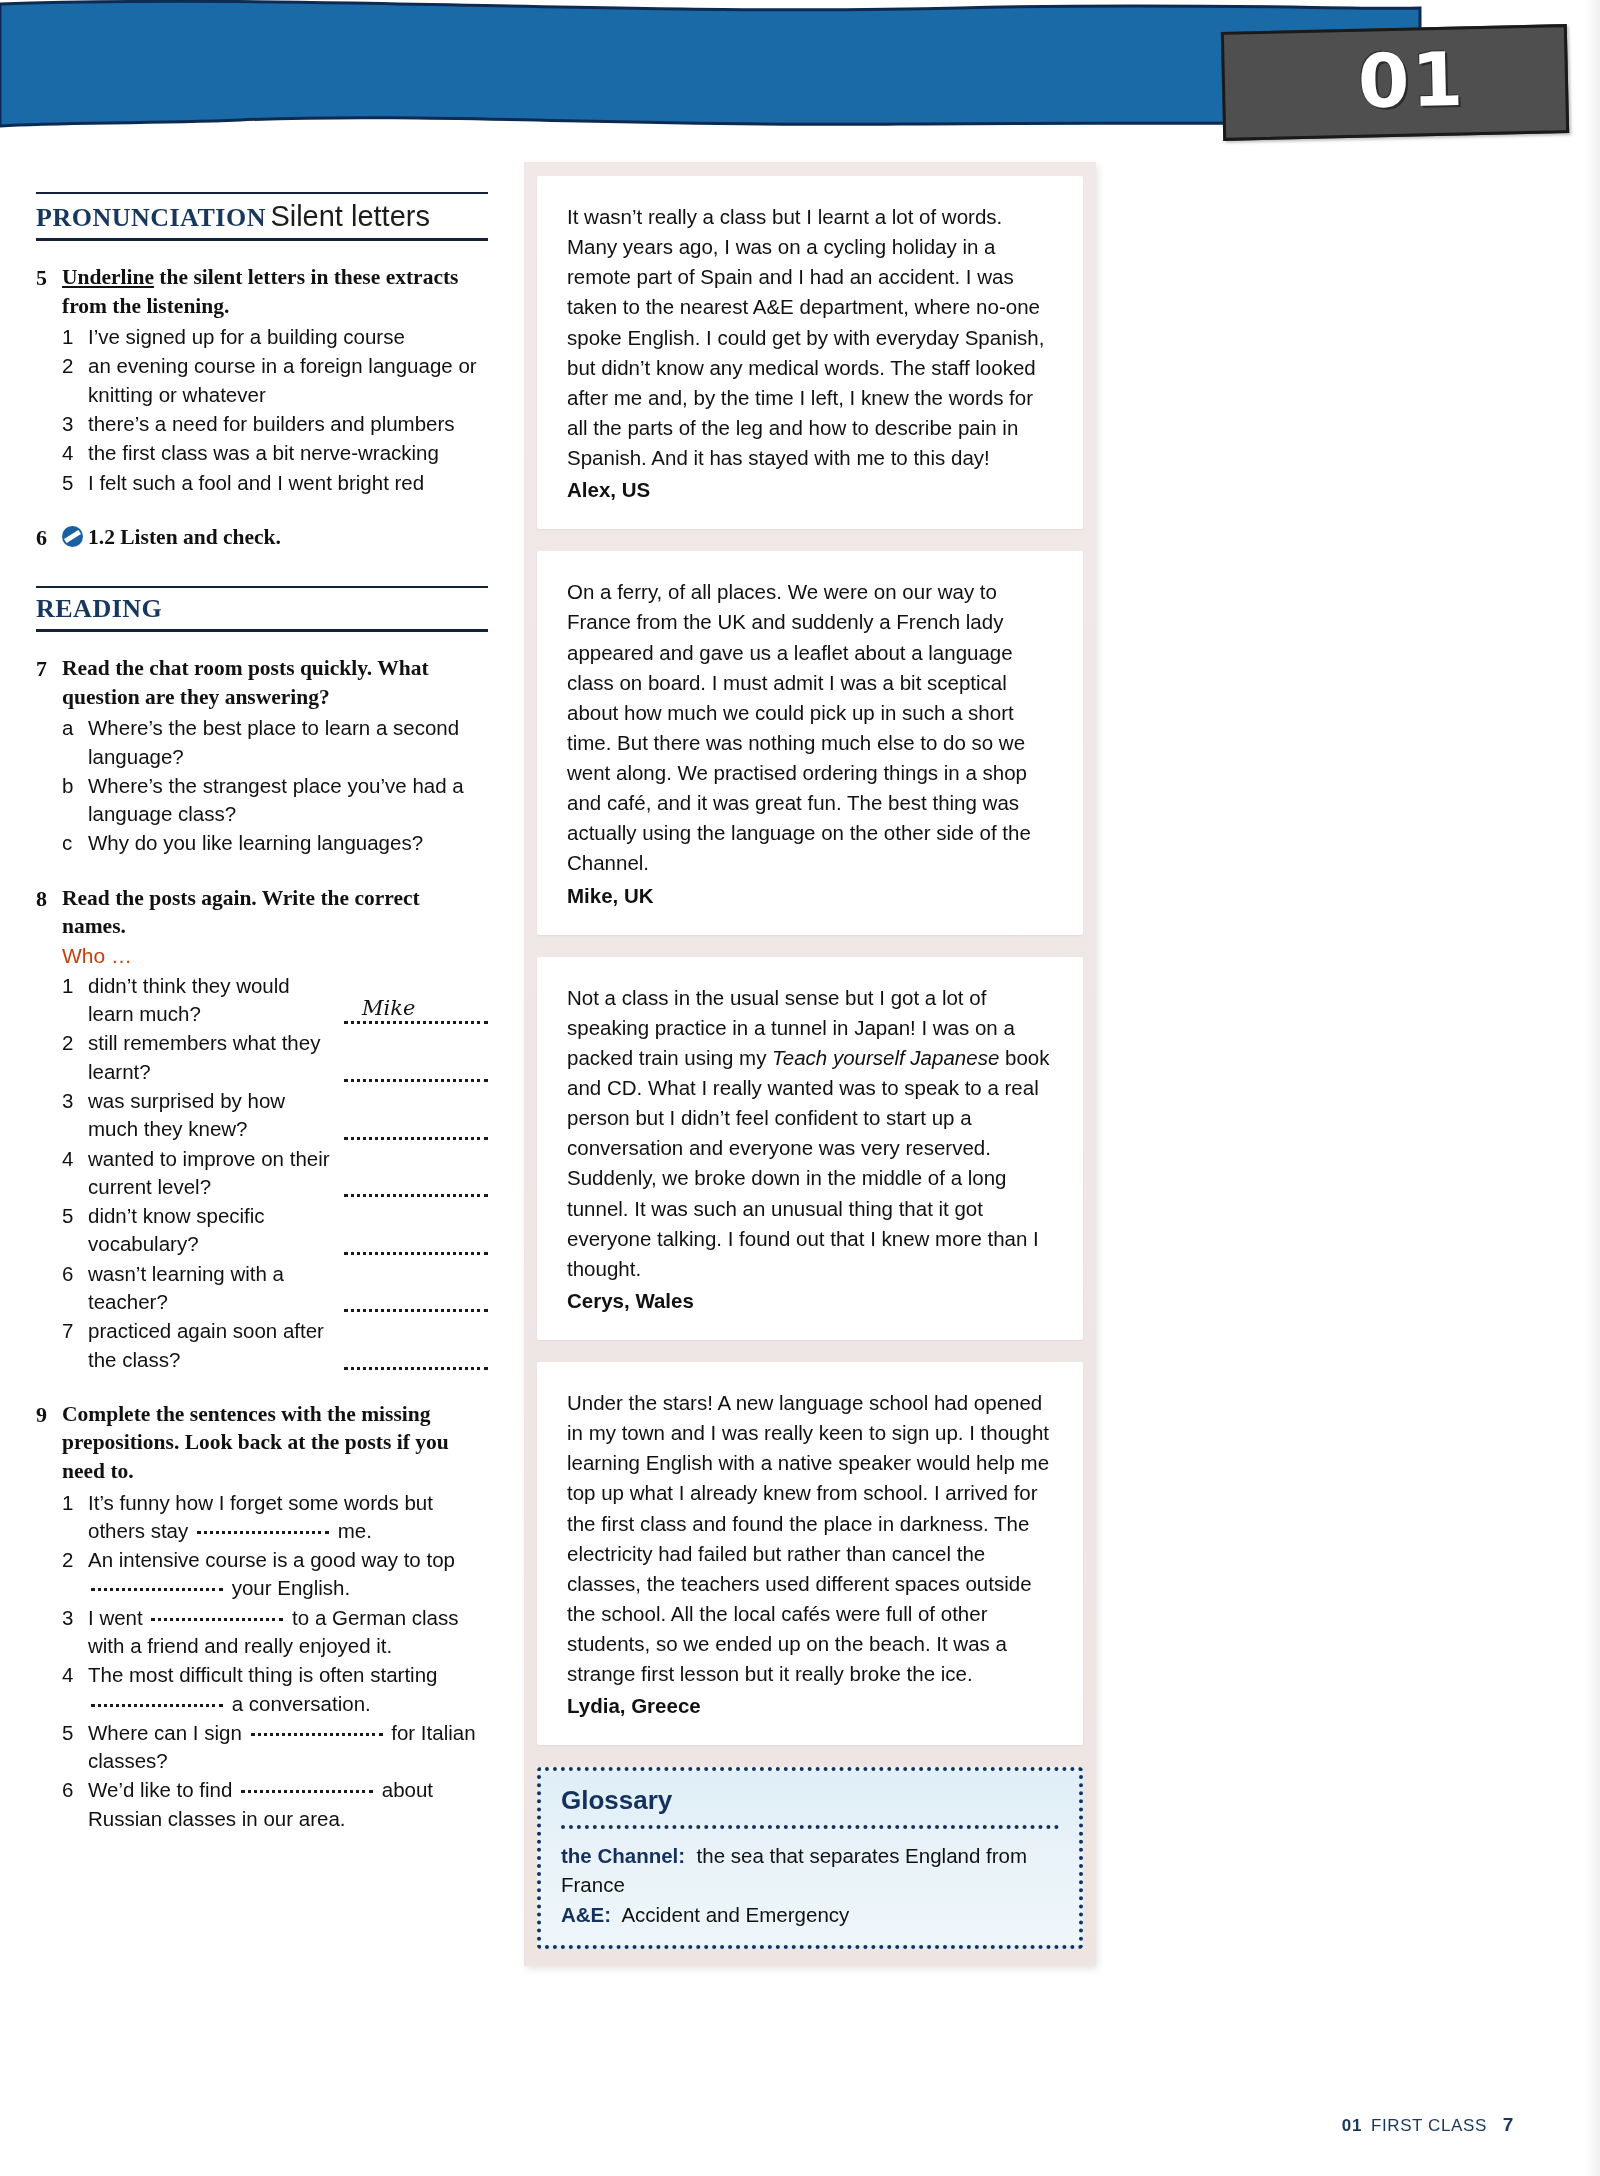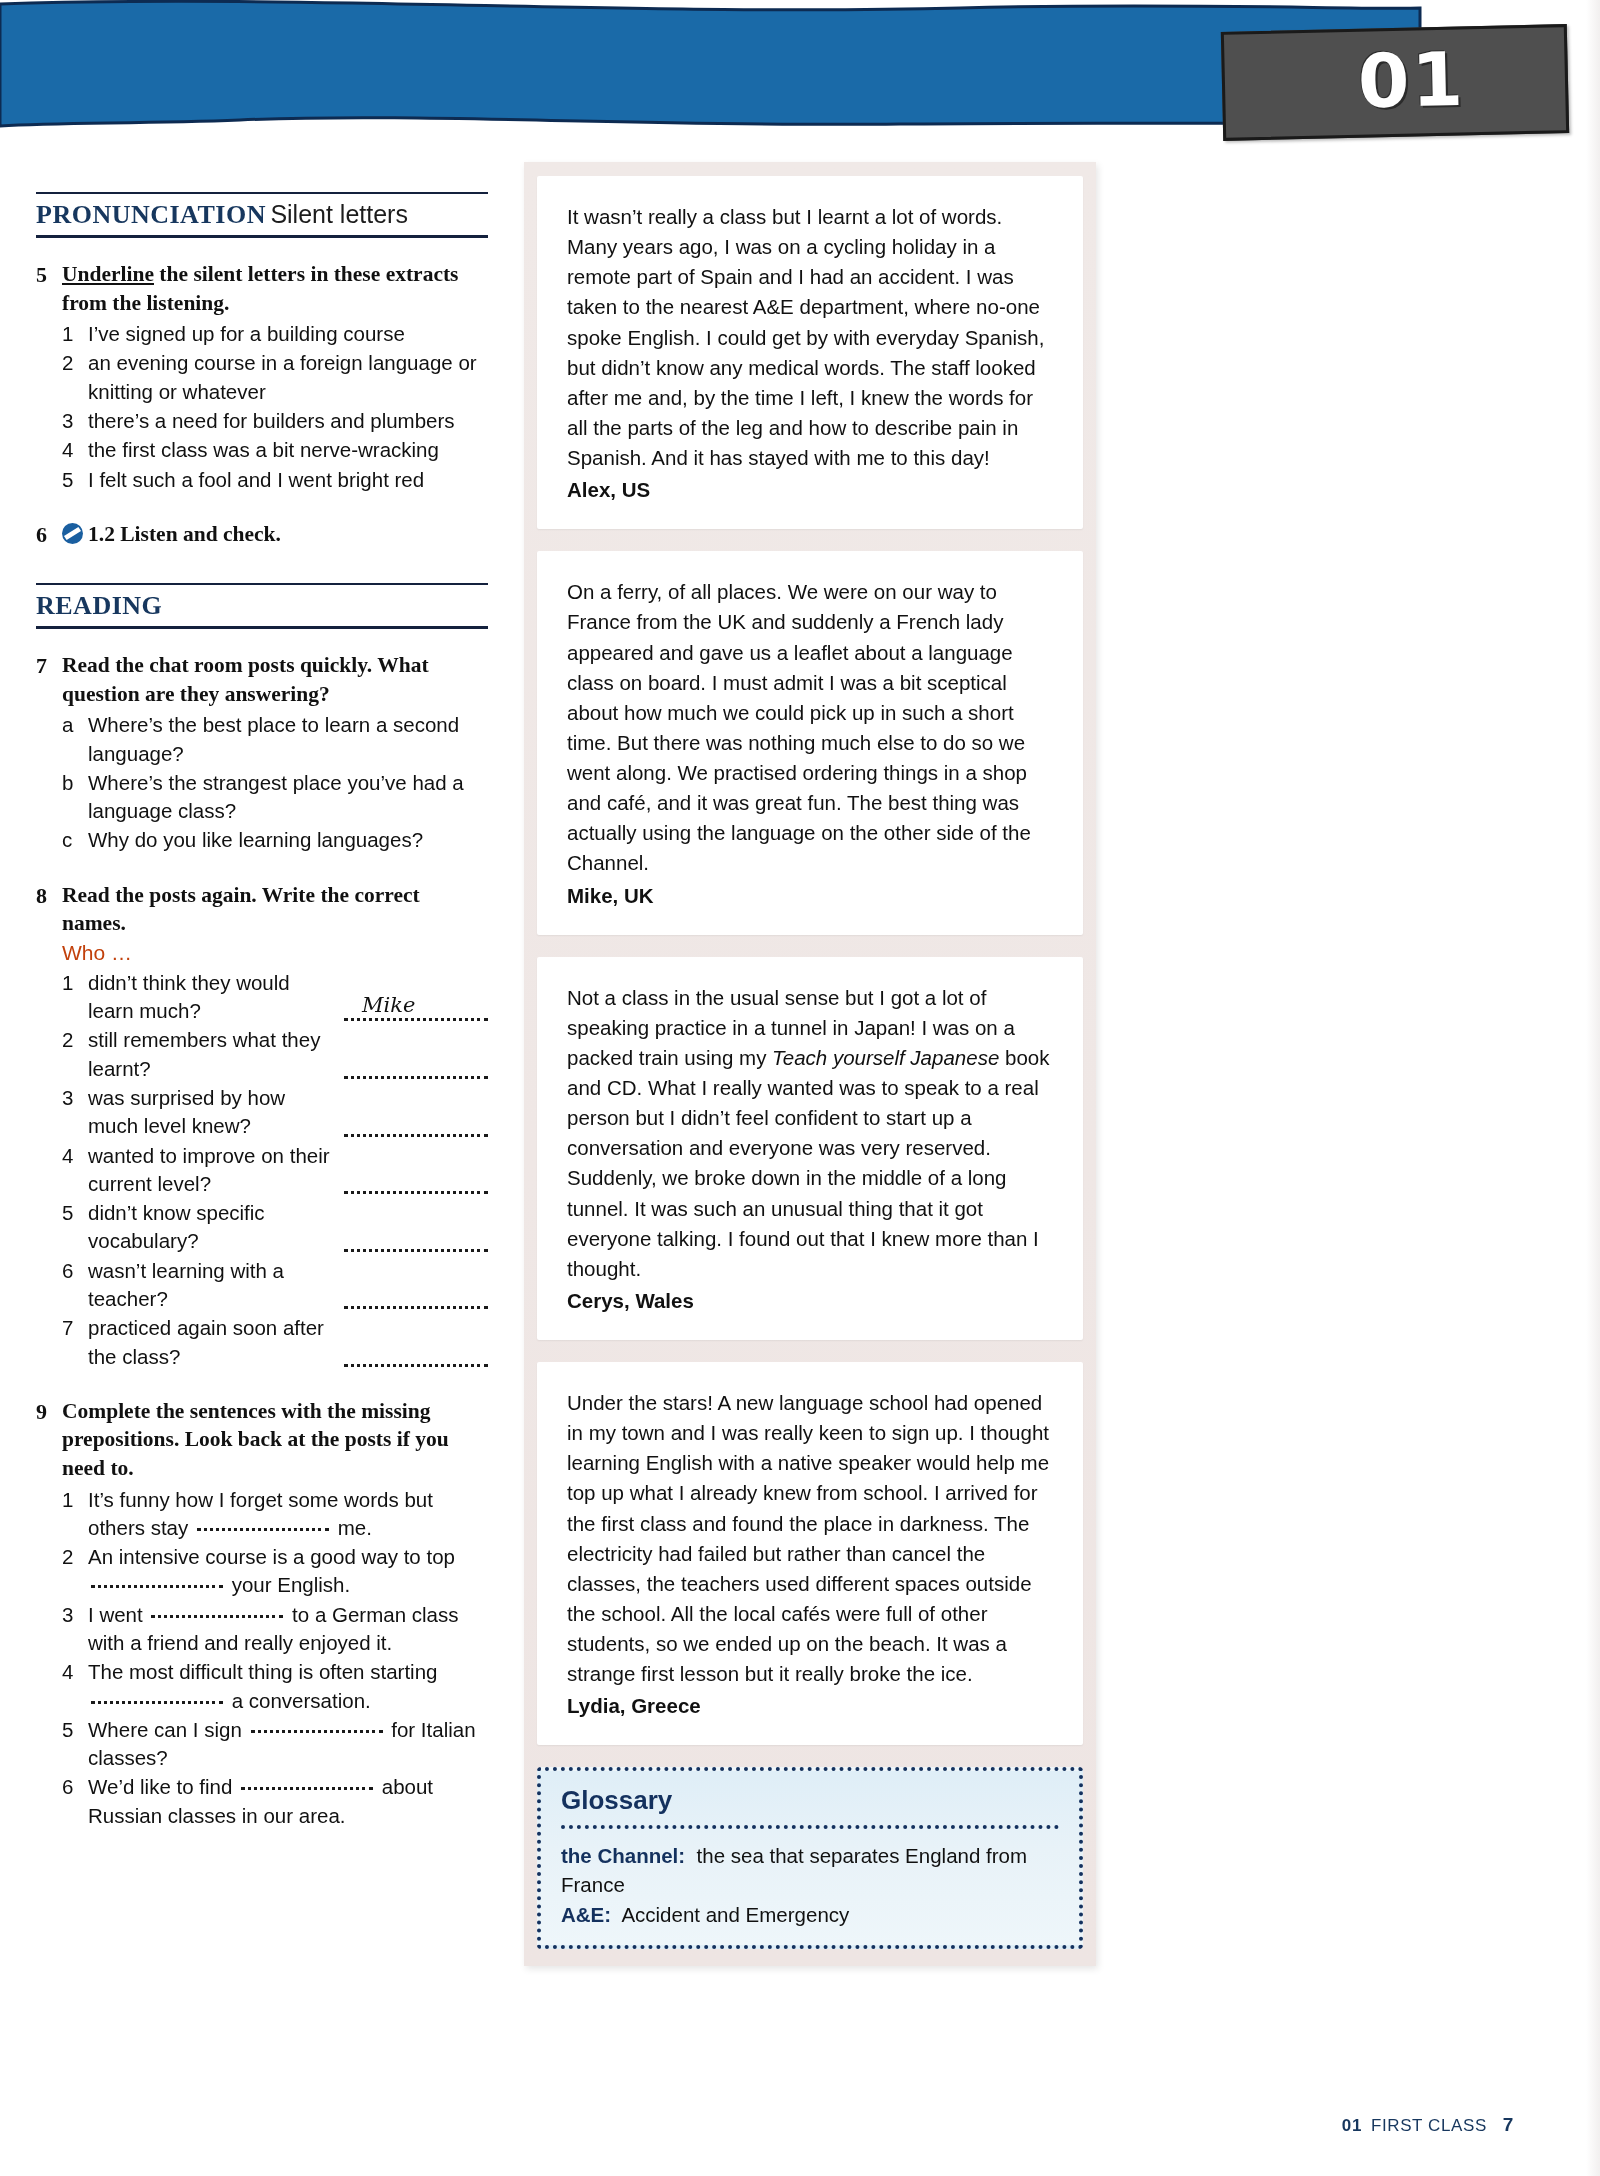--- a/index.html
+++ b/index.html
@@ -65,21 +65,21 @@
     font-family: "Liberation Serif", serif;
     font-weight: 700;
     font-size: 26px;
     color: #17375e;
     letter-spacing: 0.5px;
     text-transform: uppercase;
   }
   .section-head .sh-sub {
     font-family: "Liberation Sans", sans-serif;
     font-weight: 400;
-    font-size: 25px;
+    font-size: 29px;
     color: #1c1c1c;
     letter-spacing: 0;
     text-transform: none;
   }
 
   
   .exercise { margin-bottom: 26px; }
   .ex-head {
     display: flex;
     align-items: flex-start;
@@ -354,21 +354,21 @@
           <span class="qa-q">still remembers what they learnt?</span>
           <span class="qa-a">
             <span class="dotline"></span>
             <span class="handwritten"></span>
           </span>
         </span>
       </li>
       <li>
         <span class="mk">3</span>
         <span class="tx qa-row">
-          <span class="qa-q">was surprised by how much level knew?</span>
+          <span class="qa-q">was surprised by how much they knew?</span>
           <span class="qa-a">
             <span class="dotline"></span>
             <span class="handwritten"></span>
           </span>
         </span>
       </li>
       <li>
         <span class="mk">4</span>
         <span class="tx qa-row">
           <span class="qa-q">wanted to improve on their current level?</span>

